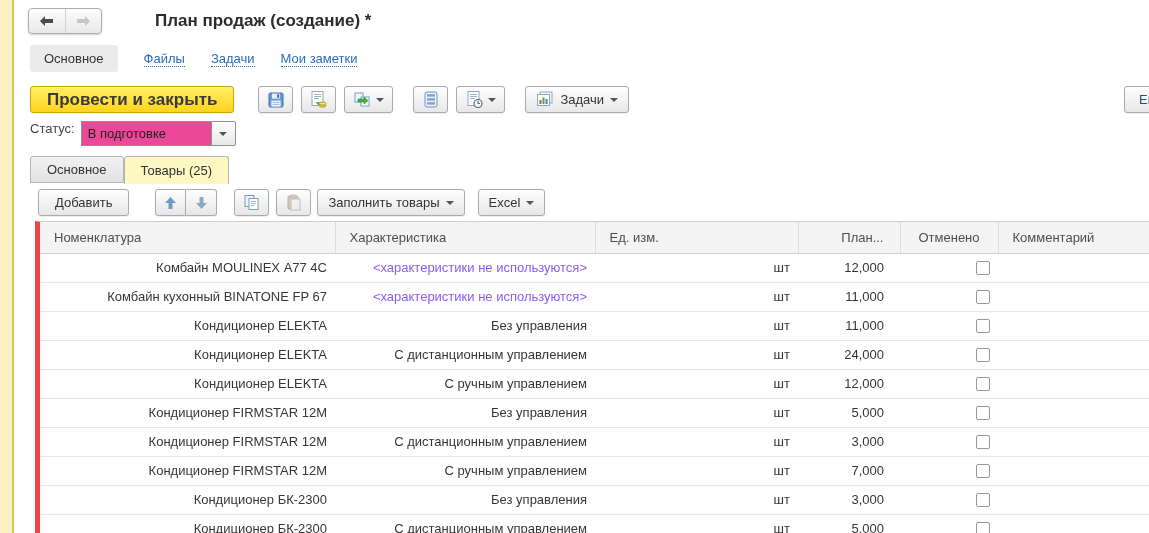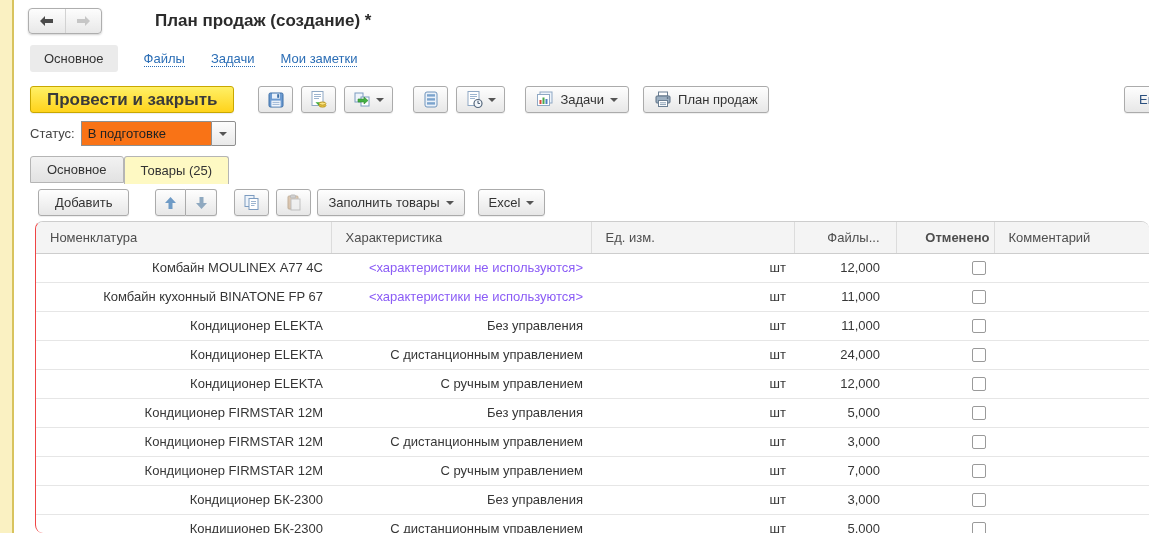--- a/index.html
+++ b/index.html
@@ -37,49 +37,49 @@
   .caret { width:0; height:0; border-left:4px solid transparent; border-right:4px solid transparent;
            border-top:4px solid #555; display:inline-block; }
   .lblbtn { padding:0 10px; gap:6px; }
 
   .more-btn { position:absolute; left:1124px; top:86px; width:64px; height:27px;
               display:flex; align-items:center; padding-left:14px;
               background:linear-gradient(#fefefe,#e7e7e7); border:1px solid #ababab; border-radius:3px;
               font-size:13px; color:#2a4f7e; box-shadow:0 1px 1px rgba(0,0,0,.07); cursor:pointer; }
 
   
-  .statusrow { position:absolute; left:30px; top:121px; height:25px; display:flex; align-items:center; }
+  .statusrow { position:absolute; left:30px; top:121px; height:25px; display:flex; }
   .statusrow .lbl { font-size:13px; color:#444; margin-right:6px; }
   .status-input { width:130px; height:25px; border:1px solid #8f8f8f; border-right:none;
-                  font-size:13px; color:#222; padding:0 6px; display:flex; align-items:center; background:#f97316; }
+                  font-size:13px; color:#222; padding:0 6px; display:flex; align-items:center; background:#ec4899; }
   .status-dd { width:25px; height:25px; border:1px solid #8f8f8f; border-radius:0 2px 2px 0;
                background:linear-gradient(#fdfdfd,#e9e9e9); display:flex; align-items:center; justify-content:center; cursor:pointer; }
 
   
   .tabs { position:absolute; left:30px; top:156px; height:27px; display:flex; align-items:flex-end; }
   .tab { height:27px; padding:0 16px; display:flex; align-items:center; font-size:13px; color:#333; cursor:pointer; }
   .tab-inactive { background:linear-gradient(#f2f2f2,#e2e2e2); border:1px solid #b5b5b5; border-radius:3px 3px 0 0; }
   .tab-active { background:#fef9c3; border:1px solid #b5b5b5; border-bottom:none; border-radius:3px 3px 0 0; height:28px; margin-bottom:-1px; }
 
   
   .tbar { position:absolute; left:38px; top:189px; height:27px; display:flex; align-items:flex-end; }
   .grpbtn { display:flex; }
   .grpbtn .btn { border-radius:0; width:31px; }
   .grpbtn .btn:first-child { border-radius:3px 0 0 3px; }
   .grpbtn .btn:last-child { border-radius:0 3px 3px 0; border-left:none; }
 
   
   .grid-wrap { position:absolute; left:35px; top:221px; width:1114px; height:312px; overflow:hidden;
-               border-left:1px solid #ef4444; border-top:1px solid #cdcdcd;border-radius:8px; }
+               border-left:5px solid #ef4444; border-top:1px solid #cdcdcd; }
   table.grid { table-layout:fixed; border-collapse:collapse; width:1220px; font-size:13px; }
   .grid th { height:31px; background:#f4f4f4; font-weight:normal; color:#4e4e4e; text-align:left;
              padding:0 8px 0 14px; border-right:1px solid #dcdcdc; border-bottom:1px solid #cdcdcd;
              white-space:nowrap; overflow:hidden; }
   .grid th.h-qty { text-align:right; padding-right:16px; }
-  .grid th.h-cancel { text-align:right; padding:0 4px;font-weight:bold; }
+  .grid th.h-cancel { text-align:center; padding:0 4px; }
   .grid td { height:29px; border-bottom:1px solid #e6e6e6; padding:0 8px 0 14px; color:#363636;
              white-space:nowrap; overflow:hidden;text-align:right; }
   .grid td.c-qty { padding-right:16px; }
   .grid td.placeholder { color:#8b5cf6; }
   .grid td.c-cancel { padding-left:12px; }
   .checkbox { display:inline-block; width:14px; height:14px; background:#fff; border:1px solid #9a9a9a;
               border-radius:2px; vertical-align:middle; cursor:pointer; }
 
   svg { display:block; }
 </style>
@@ -189,33 +189,20 @@
           <rect x="1.5" y="3.5" width="12" height="11" fill="#fff" stroke="#8fa8c4"></rect>
           <rect x="3.5" y="9" width="2" height="4" fill="#d84b3c"></rect>
           <rect x="6.5" y="6.5" width="2" height="6.5" fill="#49a94d"></rect>
           <rect x="9.5" y="8" width="2" height="5" fill="#4f80c0"></rect>
         </svg>
       </span>
       <span>Задачи</span>
       <span class="caret"></span>
     </button>
 
-    <button class="btn lblbtn" style="margin-left:14px">
-      <span>
-        <svg width="18" height="17" viewBox="0 0 18 17">
-          <rect x="4.5" y="1" width="9" height="4" fill="#fff" stroke="#6b7f93"></rect>
-          <rect x="2" y="5" width="14" height="7" rx="1" fill="#9db0c2" stroke="#5d7185"></rect>
-          <rect x="4.5" y="9.5" width="9" height="6" fill="#fff" stroke="#6b7f93"></rect>
-          <line x1="6" y1="11.8" x2="12" y2="11.8" stroke="#8aa0b5"></line>
-          <line x1="6" y1="13.6" x2="12" y2="13.6" stroke="#8aa0b5"></line>
-          <circle cx="13.6" cy="7" r="0.9" fill="#5d7185"></circle>
-        </svg>
-      </span>
-      <span>План продаж</span>
-    </button>
   </div>
 
   <div class="more-btn">Еще</div>
 
   <div class="statusrow">
     <span class="lbl">Статус:</span>
     <div class="status-input">В подготовке</div>
     <div class="status-dd">
       <span class="caret"></span>
     </div>
@@ -288,21 +275,21 @@
           <col style="width:203px">
         <col style="width:102px">
           <col style="width:98px">
           <col style="width:262px">
       </colgroup>
       <thead>
         <tr>
           <th>Номенклатура</th>
           <th>Характеристика</th>
           <th>Ед. изм.</th>
-          <th class="h-qty">Файлы...</th>
+          <th class="h-qty">План...</th>
           <th class="h-cancel">Отменено</th>
           <th>Комментарий</th>
         </tr>
       </thead>
       <tbody>
           <tr>
             <td class="c-name">Комбайн MOULINEX  А77 4C</td>
             <td class="c-char placeholder">&lt;характеристики не используются&gt;</td>
             <td class="c-unit">шт</td>
             <td class="c-qty">12,000</td>

